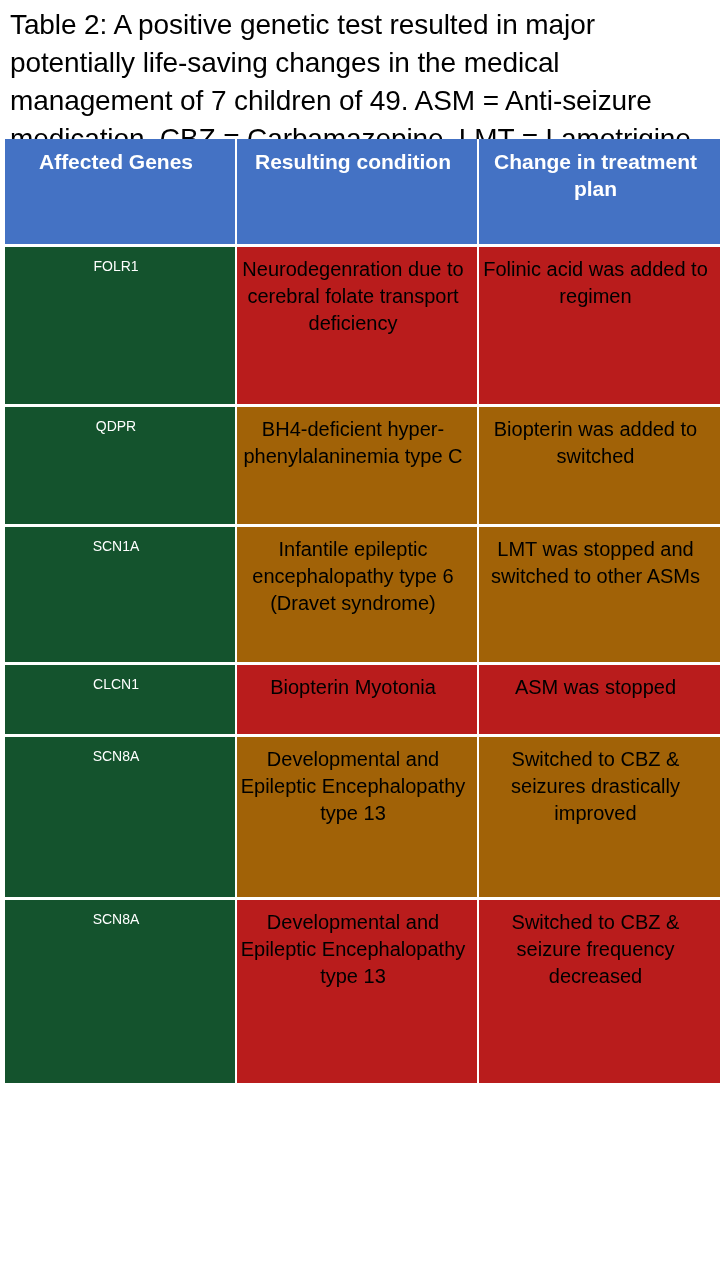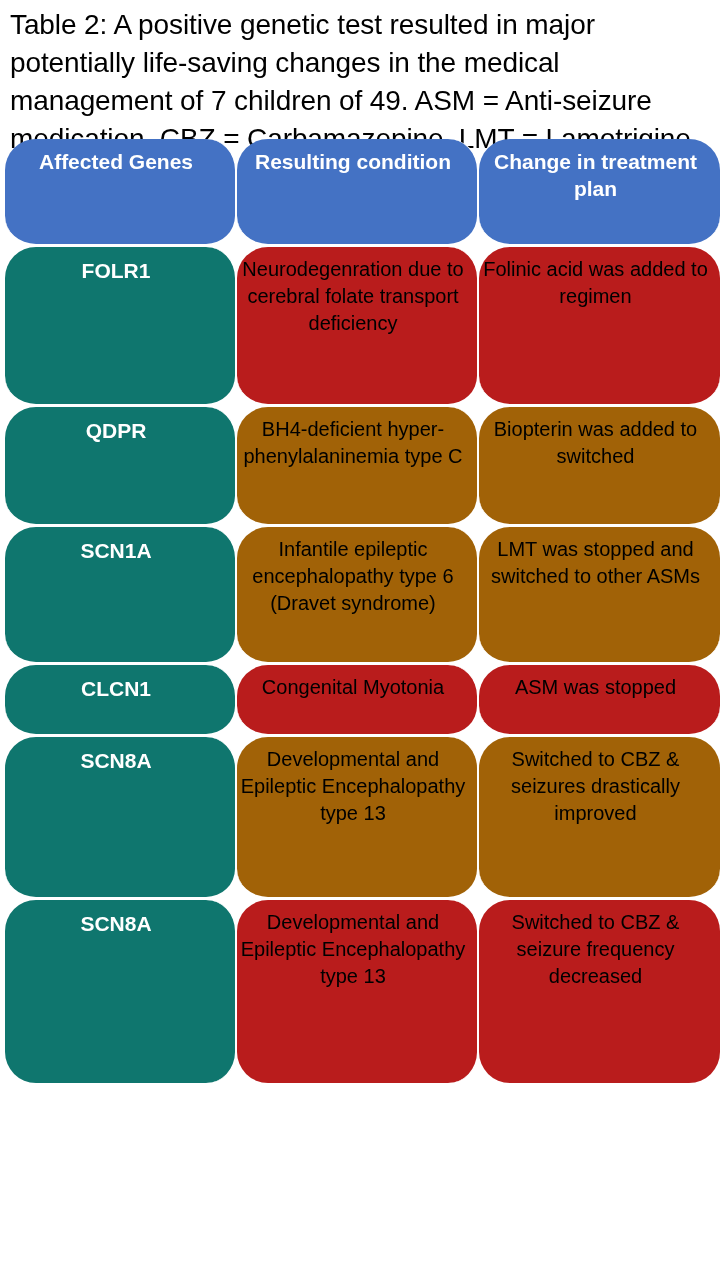--- a/index.html
+++ b/index.html
@@ -50,42 +50,41 @@
   table.genetic-table col.c2 { width: 242px; }
   table.genetic-table col.c3 { width: 241px; }
 
   th, td {
     vertical-align: top;
     text-align: center;
     padding: 6px 8px 6px 0;
     box-sizing: border-box;
     border-right: 2px solid #ffffff;
     border-bottom: 3px solid #ffffff;
-    border-radius: 31px;
   }
   th:last-child, td:last-child { border-right: none; }
 
   
   thead th {
     background: #4472C4;
     color: #ffffff;
     font-weight: bold;
     font-size: 21px;
     line-height: 1.28;
     height: 108px;
     padding-top: 10px;
     border-bottom: 3px solid #ffffff;
   }
 
   
   td.gene {
-    background: #0f766e;
+    background: #14532d;
     color: #ffffff;
-    font-weight: bold;
-    font-size: 21px;
+    font-weight: normal;
+    font-size: 14px;
     line-height: 1.3;
     padding-top: 10px;
   }
 
   
   td.data {
     color: #000000;
     font-size: 20px;
     line-height: 1.36;
     font-weight: 400;
@@ -142,21 +141,21 @@
 
 
         <tr class="band-light r-scn1a">
           <td class="gene">SCN1A</td>
           <td class="data">Infantile epileptic encephalopathy type 6 (Dravet syndrome)</td>
           <td class="data">LMT was stopped and switched to other ASMs</td>
         </tr>
 
         <tr class="band-dark r-clcn1">
           <td class="gene">CLCN1</td>
-          <td class="data">Congenital Myotonia</td>
+          <td class="data">Biopterin Myotonia</td>
           <td class="data">ASM was stopped</td>
         </tr>
 
         <tr class="band-light r-scn8a-1">
           <td class="gene">SCN8A</td>
           <td class="data">Developmental and Epileptic Encephalopathy type 13</td>
           <td class="data">Switched to CBZ &amp; seizures drastically improved</td>
         </tr>
 
         <tr class="band-dark r-scn8a-2">

